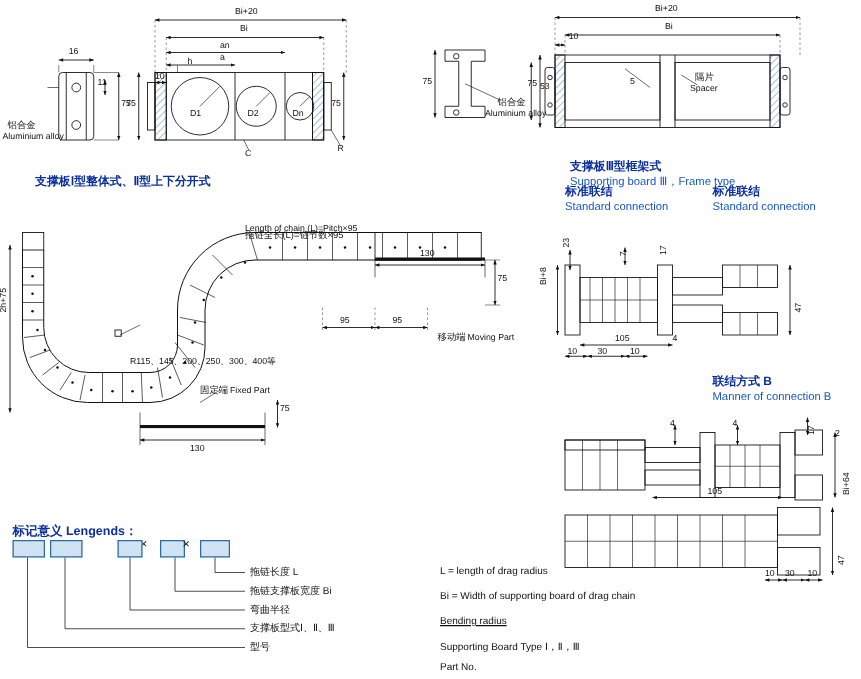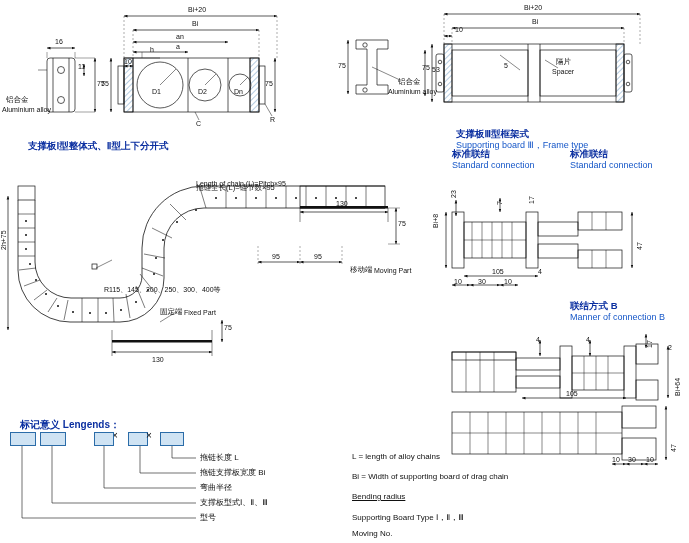--- a/index.html
+++ b/index.html
@@ -399,35 +399,35 @@
 <div class="lbl" style="left:586px;top:336px;">4</div>
 <div class="lbl" style="left:646px;top:348px;transform:rotate(-90deg);transform-origin:left top;">17</div>
 <div class="lbl" style="left:668px;top:344px;">2</div>
 <div class="lbl" style="left:674px;top:396px;transform:rotate(-90deg);transform-origin:left top;">Bi+64</div>
 <div class="lbl" style="left:566px;top:390px;">105</div>
 <div class="lbl" style="left:612px;top:456px;">10</div>
 <div class="lbl" style="left:628px;top:456px;">30</div>
 <div class="lbl" style="left:646px;top:456px;">10</div>
 <div class="lbl" style="left:670px;top:452px;transform:rotate(-90deg);transform-origin:left top;">47</div>
 
-<div class="legend-cn" style="left:20px;top:418px;">标记意义 Lengends：</div>
+<div class="legend-cn" style="left:10px;top:418px;">标记意义 Lengends：</div>
 
 <div class="bluebox" style="left:10px;top:432px;width:24px;height:12px;"></div>
 <div class="bluebox" style="left:40px;top:432px;width:24px;height:12px;"></div>
 <div class="xmark" style="left:112px;top:430px;">×</div>
 <div class="bluebox" style="left:94px;top:432px;width:18px;height:12px;"></div>
 <div class="bluebox" style="left:128px;top:432px;width:18px;height:12px;"></div>
 <div class="xmark" style="left:146px;top:430px;">×</div>
 <div class="bluebox" style="left:160px;top:432px;width:22px;height:12px;"></div>
 
 <div class="legend-line" style="left:200px;top:452px;">拖链长度 L</div>
 <div class="legend-line" style="left:200px;top:467px;text-align:right;">拖链支撑板宽度 Bi</div>
 <div class="legend-line" style="left:200px;top:482px;">弯曲半径</div>
 <div class="legend-line" style="left:200px;top:497px;">支撑板型式Ⅰ、Ⅱ、Ⅲ</div>
 <div class="legend-line" style="left:200px;top:512px;">型号</div>
 
-<div class="legend-en" style="left:352px;top:452px;">L = length of alloy chains</div>
+<div class="legend-en" style="left:352px;top:452px;">L = length of drag radius</div>
 <div class="legend-en" style="left:352px;top:472px;">Bi = Width of supporting board of drag chain</div>
 <div class="legend-en" style="left:352px;top:492px;text-decoration:underline;">Bending radius</div>
 <div class="legend-en" style="left:352px;top:512px;">Supporting Board Type Ⅰ，Ⅱ，Ⅲ</div>
-<div class="legend-en" style="left:352px;top:529px;">Moving No.</div>
+<div class="legend-en" style="left:352px;top:529px;">Part No.</div>
 
 </div>
 
 </body></html>

